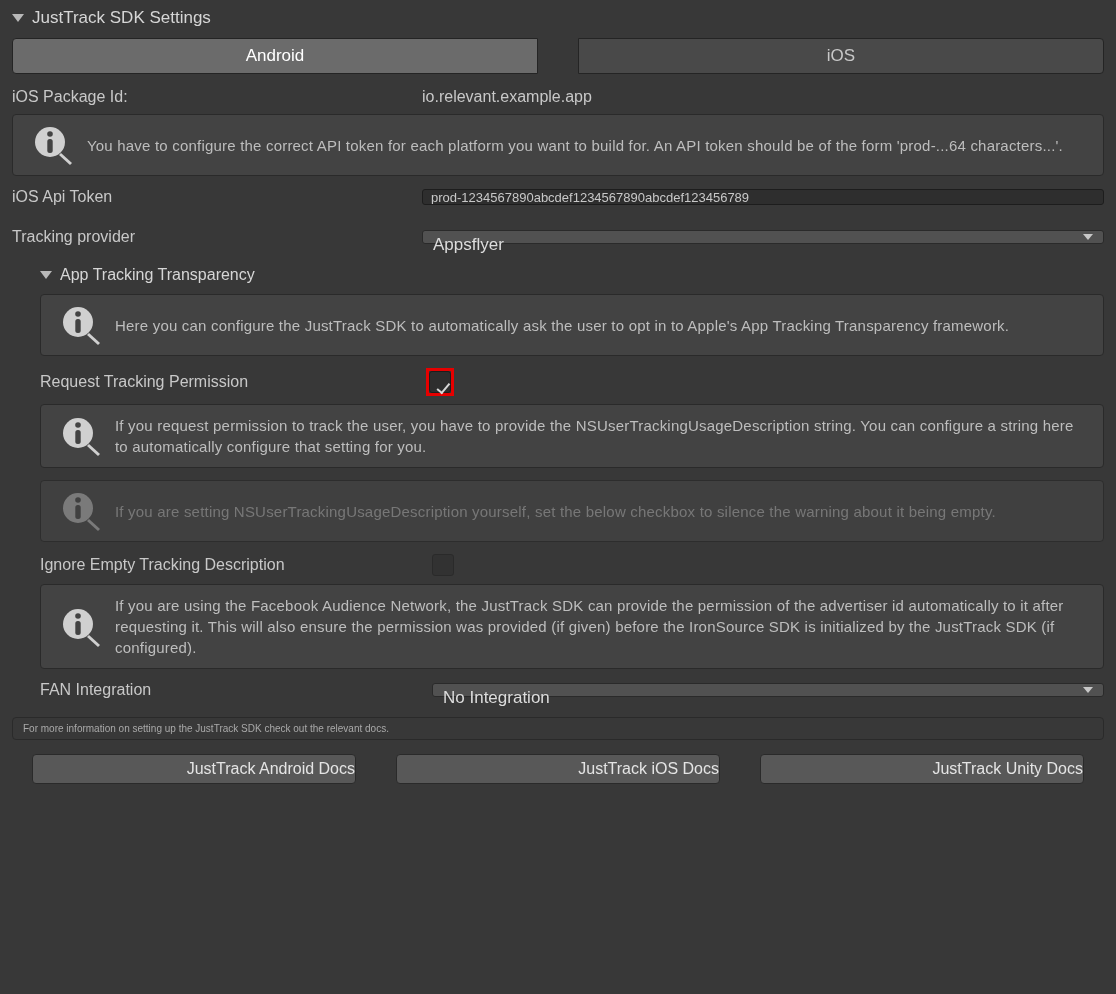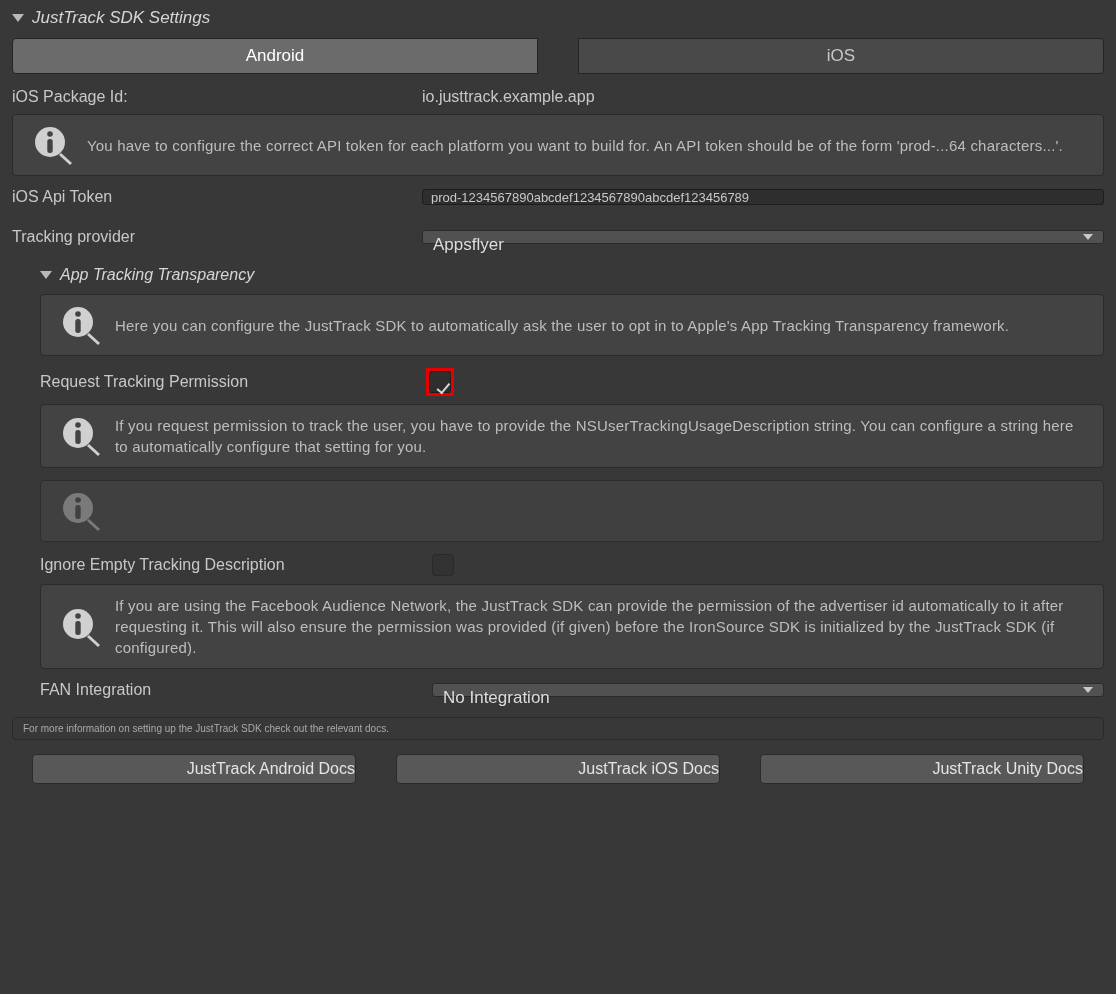--- a/index.html
+++ b/index.html
@@ -11,21 +11,20 @@
     font-size: 15px;
     color: #c8c8c8;
     width: 1116px;
   }
   .panel { padding: 8px 12px 18px 12px; }
   .header-row {
     display: flex;
     align-items: center;
     gap: 8px;
     margin-bottom: 10px;
-    font-style: italic;
   }
   .triangle-down {
     width: 0; height: 0;
     border-left: 6px solid transparent;
     border-right: 6px solid transparent;
     border-top: 8px solid #b8b8b8;
     cursor: pointer;
   }
   .title { font-size: 17px; color: #d6d6d6; }
   .sub-title { font-size: 16px; color: #d6d6d6; }
@@ -185,21 +184,21 @@
     <div class="title">JustTrack SDK Settings</div>
   </div>
 
   <div class="tab-strip">
     <div class="tab active">Android</div>
     <div class="tab">iOS</div>
   </div>
 
   <div class="row">
     <div class="label">iOS Package Id:</div>
-    <div class="value">io.justtrack.example.app</div>
+    <div class="value">io.relevant.example.app</div>
   </div>
 
   <div class="info-box">
     <div class="info-icon">
       <svg viewBox="0 0 40 40">
           <circle cx="17" cy="17" r="15" fill="#d0d0d0"></circle>
           <circle cx="17" cy="9" r="2.8" fill="#434343"></circle>
           <rect x="14.3" y="14" width="5.4" height="14" rx="2.5" fill="#434343"></rect>
           <path d="M28 28 L39 38 L37 40 L26 30 Z" fill="#d0d0d0"></path>
         </svg>
@@ -264,20 +263,21 @@
 
     <div class="info-box" style="opacity:0.75">
       <div class="info-icon dim">
         <svg viewBox="0 0 40 40">
             <circle cx="17" cy="17" r="15" fill="#d0d0d0"></circle>
             <circle cx="17" cy="9" r="2.8" fill="#434343"></circle>
             <rect x="14.3" y="14" width="5.4" height="14" rx="2.5" fill="#434343"></rect>
             <path d="M28 28 L39 38 L37 40 L26 30 Z" fill="#d0d0d0"></path>
           </svg>
       </div>
+      <div class="info-text" style="color:#8c8c8c">If you are setting NSUserTrackingUsageDescription yourself, set the below checkbox to silence the warning about it being empty.</div>
     </div>
 
     <div class="row">
       <div class="label disabled-label" style="width:392px">Ignore Empty Tracking Description</div>
       <span class="checkbox" style="opacity:0.5">
           <span class="check-mark"></span>
         </span>
     </div>
 
     <div class="info-box">

